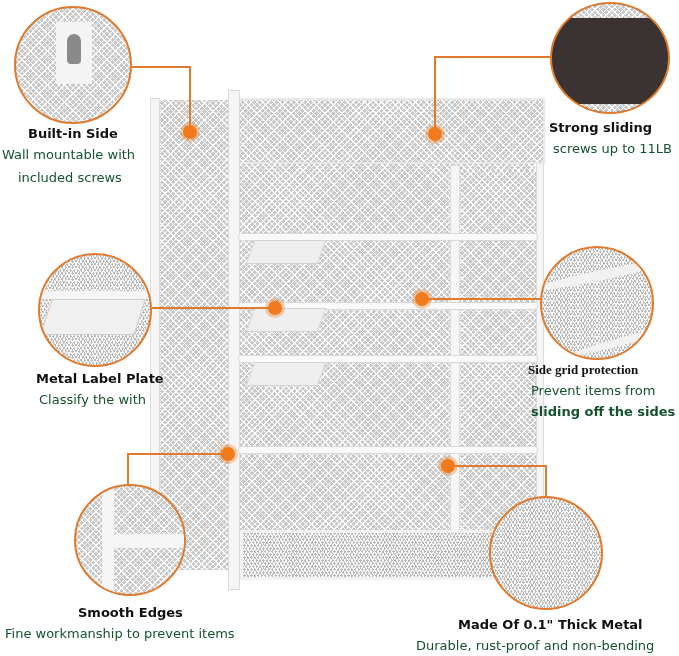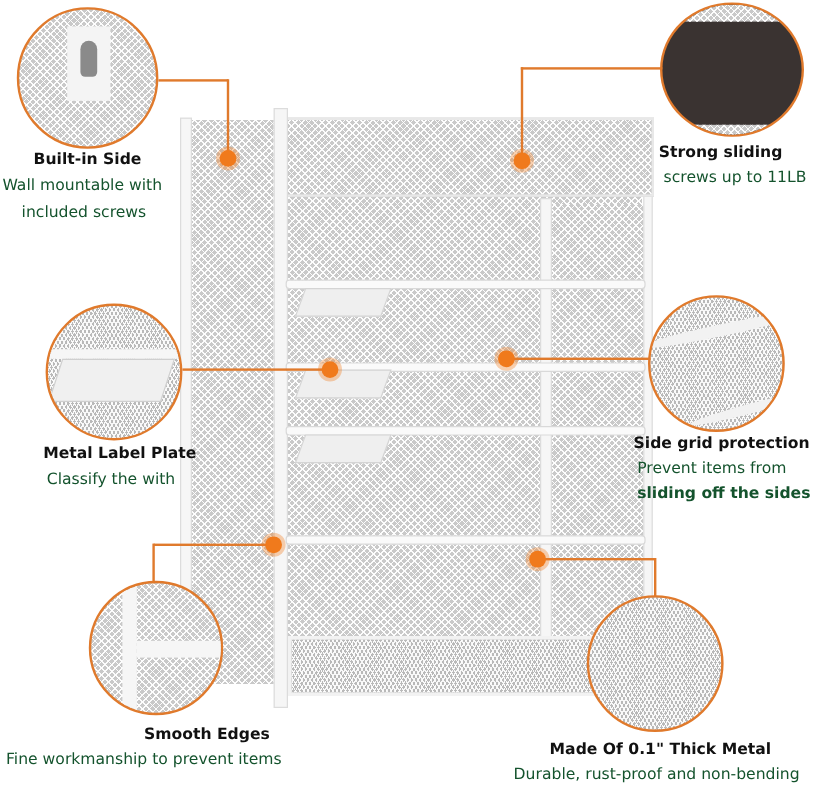--- a/index.html
+++ b/index.html
@@ -86,32 +86,32 @@
 <div class="dot" style="left:268px;top:301px;"></div>
 <div class="title" style="left:36px;top:371px;">Metal Label Plate</div>
 <div class="sub" style="left:39px;top:388px;">Classify the with</div>
 
 <div class="circle mesh-fine" style="left:540px;top:246px;width:114px;height:114px;">
   <div class="abs" style="left:-10px;top:22px;width:140px;height:10px;background:#f2f2f2;border-radius:50%;transform:rotate(-12deg);"></div>
   <div class="abs" style="left:30px;top:88px;width:110px;height:8px;background:#f2f2f2;border-radius:50%;transform:rotate(-15deg);"></div>
 </div>
 <div class="line" style="left:422px;top:298px;width:120px;height:2px;"></div>
 <div class="dot" style="left:415px;top:292px;"></div>
-<div class="title" style="left:528px;top:362px;">Side grid protection</div>
+<div class="title" style="left:528px;top:362px;font-family:Liberation Serif, serif;">Side grid protection</div>
 <div class="sub" style="left:531px;top:379px;">Prevent items from</div>
 <div class="sub" style="left:531px;top:400px;font-weight:bold;">sliding off the sides</div>
 
 <div class="circle mesh" style="left:74px;top:484px;width:112px;height:112px;">
   <div class="abs" style="left:26px;top:0;width:12px;height:112px;background:#f6f6f6;"></div>
   <div class="abs" style="left:38px;top:48px;width:80px;height:14px;background:#f6f6f6;"></div>
 </div>
 <div class="line" style="left:128px;top:453px;width:100px;height:2px;"></div>
 <div class="line" style="left:127px;top:453px;width:2px;height:33px;"></div>
 <div class="dot" style="left:221px;top:447px;"></div>
-<div class="title" style="left:78px;top:605px;margin-left:42px;">Smooth Edges</div>
+<div class="title" style="left:78px;top:605px;">Smooth Edges</div>
 <div class="sub" style="left:5px;top:622px;">Fine workmanship to prevent items</div>
 
 <div class="circle mesh-fine" style="left:489px;top:496px;width:114px;height:114px;"></div>
 <div class="line" style="left:448px;top:465px;width:98px;height:2px;"></div>
 <div class="line" style="left:545px;top:465px;width:2px;height:32px;"></div>
 <div class="dot" style="left:441px;top:459px;"></div>
 <div class="title" style="left:458px;top:617px;">Made Of 0.1" Thick Metal</div>
-<div class="sub" style="left:428px;top:634px;">Durable, rust-proof and non-bending</div>
+<div class="sub" style="left:416px;top:634px;">Durable, rust-proof and non-bending</div>
 
 </body></html>

